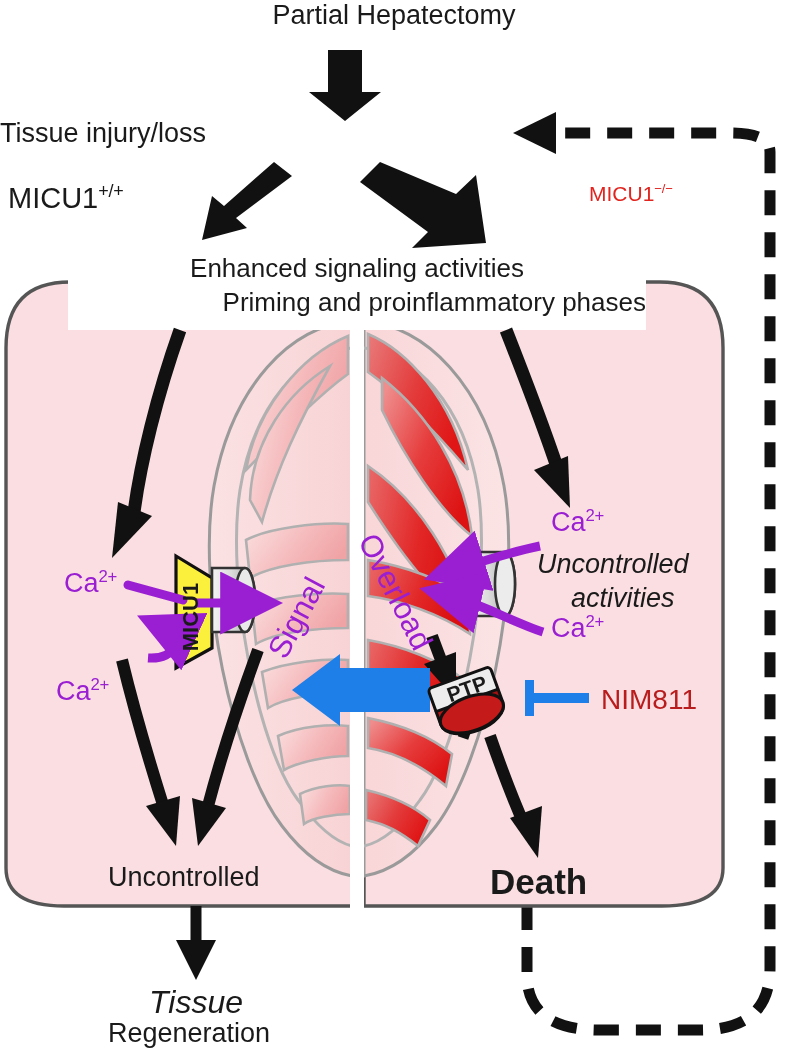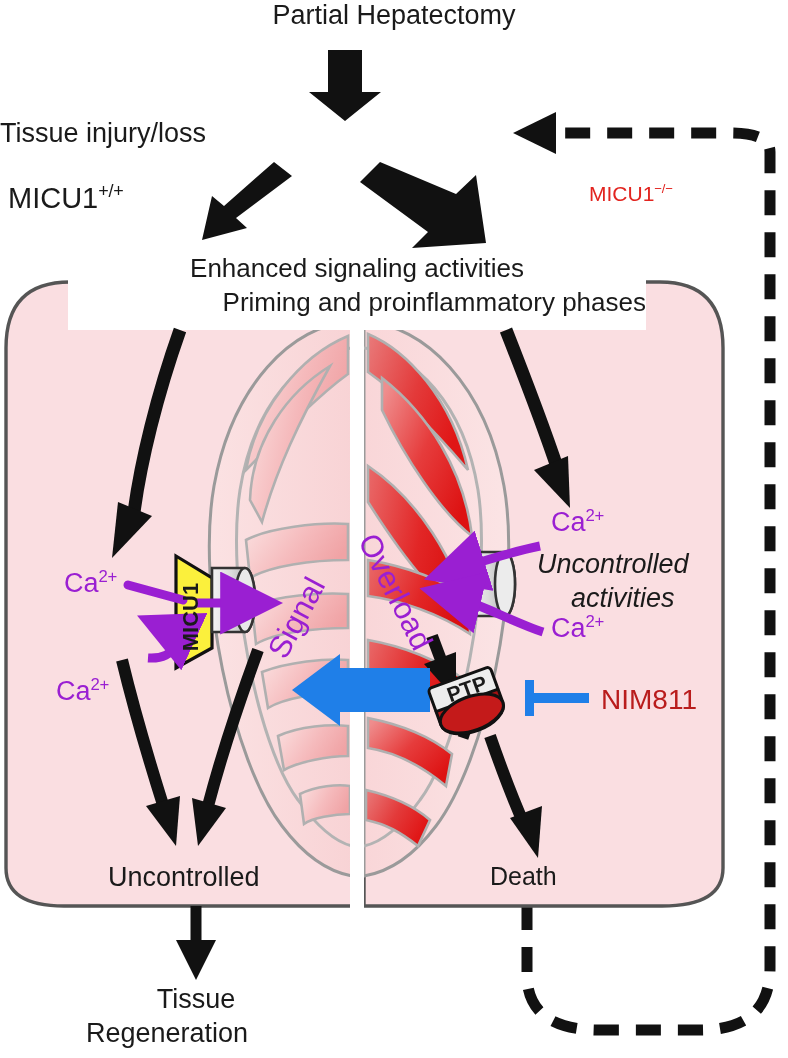--- a/index.html
+++ b/index.html
@@ -271,24 +271,24 @@
     <span>PTP</span>
   </div>
 
   <div class="txt" style="left:601px;top:684px;font-size:28px;color:#b91c1c;">
     <span>NIM811</span>
   </div>
 
   <div class="txt" style="left:108px;top:862px;font-size:27px;">
     <span>Uncontrolled</span>
   </div>
-  <div class="txt" style="left:490px;top:862px;font-size:25px;">
+  <div class="txt" style="left:490px;top:862px;font-size:35px;font-weight:bold;">
     <span>Death</span>
   </div>
 
-  <div class="txt" style="left:106px;top:984px;width:180px;text-align:center;font-size:27px;">
+  <div class="txt" style="left:106px;top:984px;width:180px;text-align:center;font-size:32px;font-style:italic;">
     <span>Tissue</span>
   </div>
-  <div class="txt" style="left:86px;top:1018px;width:220px;text-align:left;font-size:27px;">
+  <div class="txt" style="left:79px;top:1018px;width:220px;text-align:center;font-size:27px;">
     <span>Regeneration</span>
   </div>
 
 </div>
 
 </body></html>

